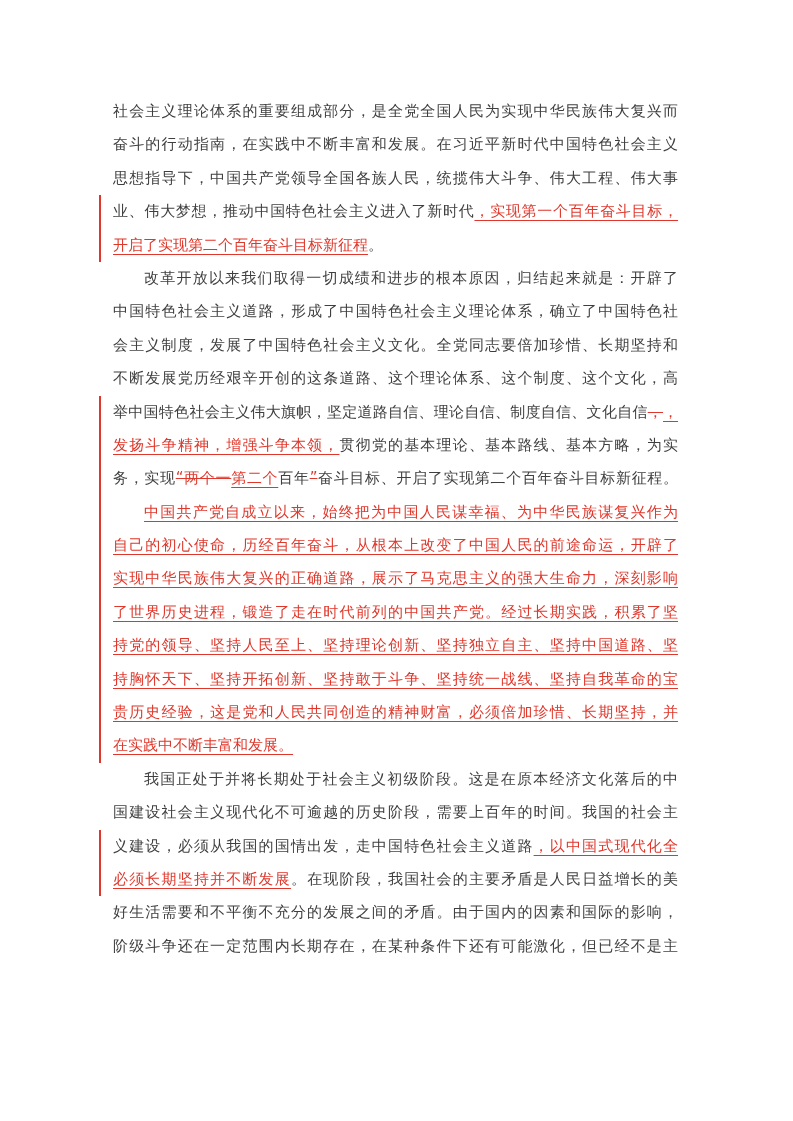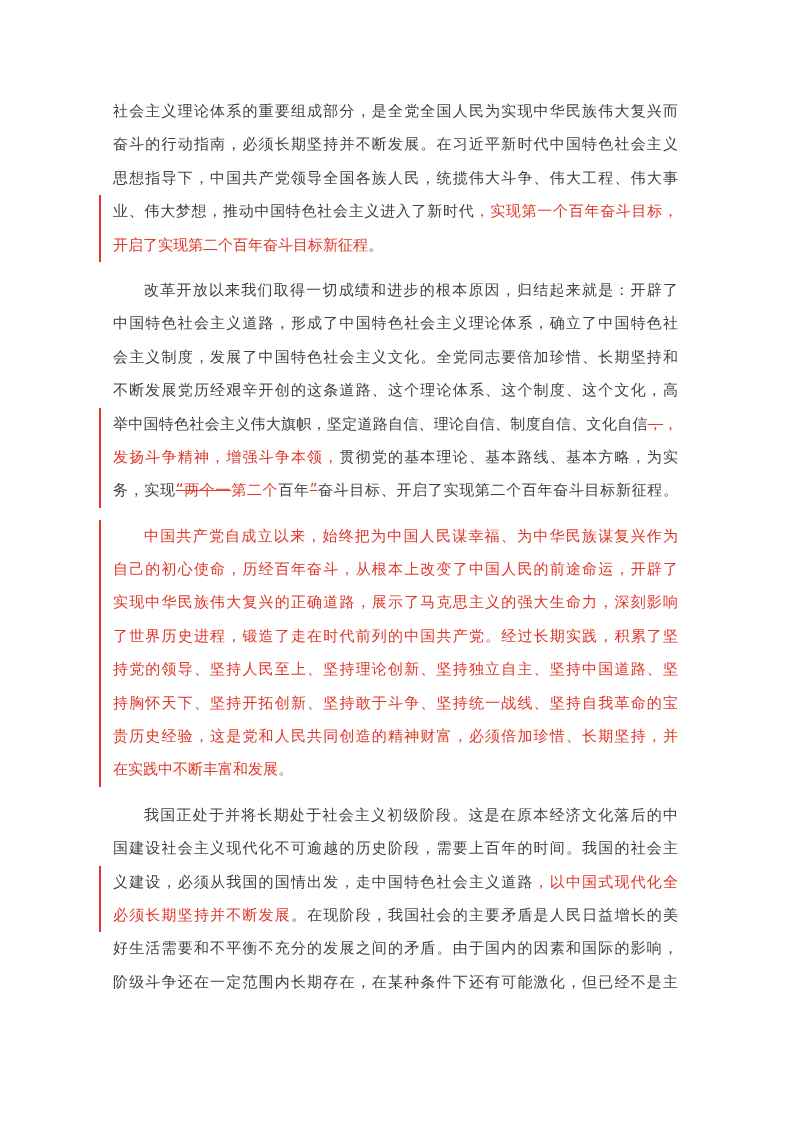--- a/index.html
+++ b/index.html
@@ -28,24 +28,25 @@
     line-height:33.4px;
   }
   .line{
     position:relative;
     height:33.4px;
     white-space:nowrap;
     text-align:justify;
     text-justify:inter-character;
   }
   .line.full{ text-align-last:justify; }
-  .line.indent{ text-indent:31px;margin-top:12px; }
+  .line.indent{ text-indent:31px; }
   .seg{ text-decoration-skip-ink:none; }
   .seg-insert{
     color:var(--red);
+    text-decoration:underline;
     text-decoration-thickness:1px;
     text-underline-offset:4px;
   }
   .seg-delete{
     color:var(--red);
     text-decoration:line-through;
     text-decoration-thickness:1px;
   }
   .changebar{
     position:absolute;
@@ -53,21 +54,21 @@
     width:2px;height:100%;
     background:var(--red);
   }
 </style>
 </head>
 <body>
 
 <div class="page">
   <div class="text-block" id="doc">
       <div class="line full"><span class="seg seg-normal">社会主义理论体系的重要组成部分，是全党全国人民为实现中华民族伟大复兴而</span></div>
-      <div class="line full"><span class="seg seg-normal">奋斗的行动指南，必须长期坚持并不断发展。在习近平新时代中国特色社会主义</span></div>
+      <div class="line full"><span class="seg seg-normal">奋斗的行动指南，在实践中不断丰富和发展。在习近平新时代中国特色社会主义</span></div>
       <div class="line full"><span class="seg seg-normal">思想指导下，中国共产党领导全国各族人民，统揽伟大斗争、伟大工程、伟大事</span></div>
       <div class="line full"><span class="changebar"></span><span class="seg seg-normal">业、伟大梦想，推动中国特色社会主义进入了新时代</span><span class="seg seg-insert">，实现第一个百年奋斗目标，</span></div>
       <div class="line"><span class="changebar"></span><span class="seg seg-insert">开启了实现第二个百年奋斗目标新征程</span><span class="seg seg-normal">。</span></div>
       <div class="line indent full"><span class="seg seg-normal">改革开放以来我们取得一切成绩和进步的根本原因，归结起来就是：开辟了</span></div>
       <div class="line full"><span class="seg seg-normal">中国特色社会主义道路，形成了中国特色社会主义理论体系，确立了中国特色社</span></div>
       <div class="line full"><span class="seg seg-normal">会主义制度，发展了中国特色社会主义文化。全党同志要倍加珍惜、长期坚持和</span></div>
       <div class="line full"><span class="seg seg-normal">不断发展党历经艰辛开创的这条道路、这个理论体系、这个制度、这个文化，高</span></div>
       <div class="line full"><span class="changebar"></span><span class="seg seg-normal">举中国特色社会主义伟大旗帜，坚定道路自信、理论自信、制度自信、文化自信</span><span class="seg seg-delete">，</span><span class="seg seg-insert">，</span></div>
       <div class="line full"><span class="changebar"></span><span class="seg seg-insert">发扬斗争精神，增强斗争本领，</span><span class="seg seg-normal">贯彻党的基本理论、基本路线、基本方略，为实</span></div>
       <div class="line full"><span class="changebar"></span><span class="seg seg-normal">务，实现</span><span class="seg seg-delete">“两个一</span><span class="seg seg-insert">第二个</span><span class="seg seg-normal">百年</span><span class="seg seg-delete">”</span><span class="seg seg-normal">奋斗目标、开启了实现第二个百年奋斗目标新征程。</span></div>

